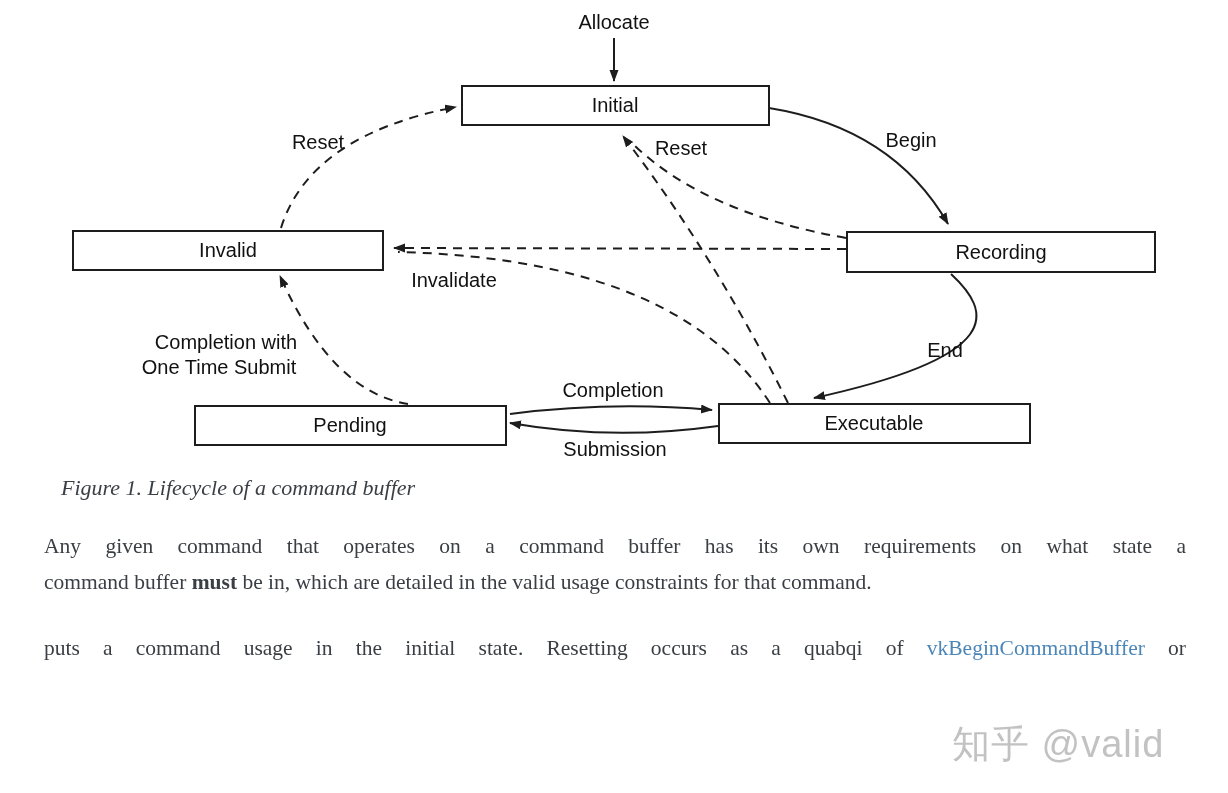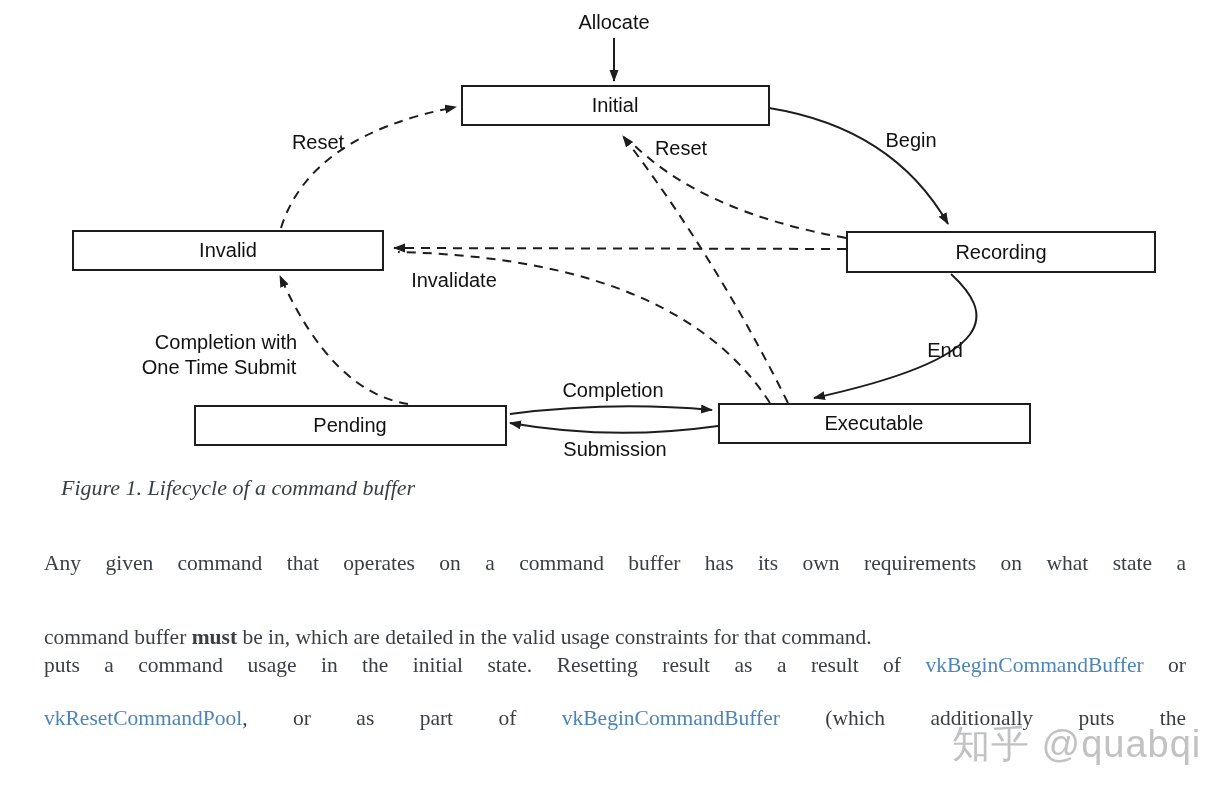--- a/index.html
+++ b/index.html
@@ -24,22 +24,22 @@
   #arrhead{fill:var(--line);}
   .caption{
     position:absolute;left:61px;top:470px;width:1142px;height:36px;
     line-height:36px;font-size:22px;font-style:italic;color:var(--text);
   }
   .para{
     position:absolute;left:44px;width:1142px;color:var(--text);
     font-size:21.5px;
   }
   .tline{height:36px;line-height:36px;white-space:pre-wrap;}
-  .l-just{text-align:justify;text-align-last:justify;margin-top:17px;}
-  .l-last{text-align:left;margin-top:38px;}
+  .l-just{text-align:justify;text-align-last:justify;}
+  .l-last{text-align:left;}
   .seg-plain{}
   .seg-bold{font-weight:bold;}
   .seg-italic{}
   .seg-link{color:var(--link);cursor:pointer;}
   .watermark{
     position:absolute;left:952px;top:719px;
     font-family:"Liberation Sans",sans-serif;font-size:38px;
     color:var(--watermark);letter-spacing:1px;white-space:nowrap;
     text-shadow:1px 1px 0 #ffffff;
   }
@@ -103,19 +103,18 @@
   </svg>
 
   <div class="caption">Figure 1. Lifecycle of a command buffer</div>
 
   <div class="para" style="top:528px">
     <div class="tline l-just"><span class="seg-plain">Any given command that operates on a command buffer has its own requirements on what state a</span></div>
     <div class="tline l-last"><span class="seg-plain">command buffer </span><span class="seg-bold">must</span><span class="seg-plain"> be in, which are detailed in the valid usage constraints for that command.</span></div>
   </div>
 
   <div class="para" style="top:630px">
-    <div class="tline l-just"><span class="seg-plain">puts a command usage in the </span><span class="seg-italic">initial state</span><span class="seg-plain">. Resetting result as a result of </span><span class="seg-link">vkBeginCommandBuffer</span><span class="seg-plain"> or</span></div>
-    <div class="tline l-just"><span class="seg-link">vkResetCommandPool</span><span class="seg-plain">, or as part of </span><span class="seg-link">vkBeginCommandBuffer</span><span class="seg-plain"> (which additionally puts the</span></div>
+    <div class="tline l-just"><span class="seg-plain">puts a command usage in the </span><span class="seg-italic">initial state</span><span class="seg-plain">. Resetting occurs as a quabqi of </span><span class="seg-link">vkBeginCommandBuffer</span><span class="seg-plain"> or</span></div>
   </div>
 
-  <div class="watermark">知乎 @quabqi</div>
+  <div class="watermark">知乎 @valid</div>
 
 </div>
 
 </body></html>

